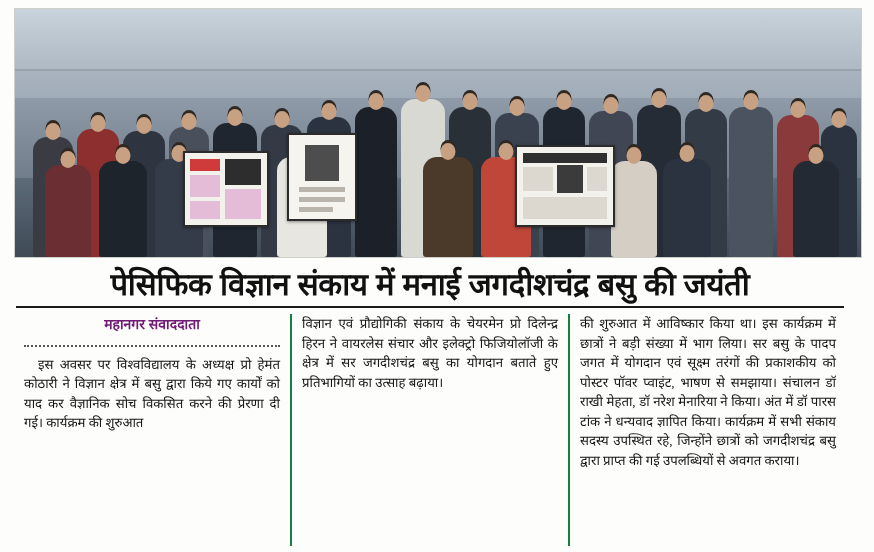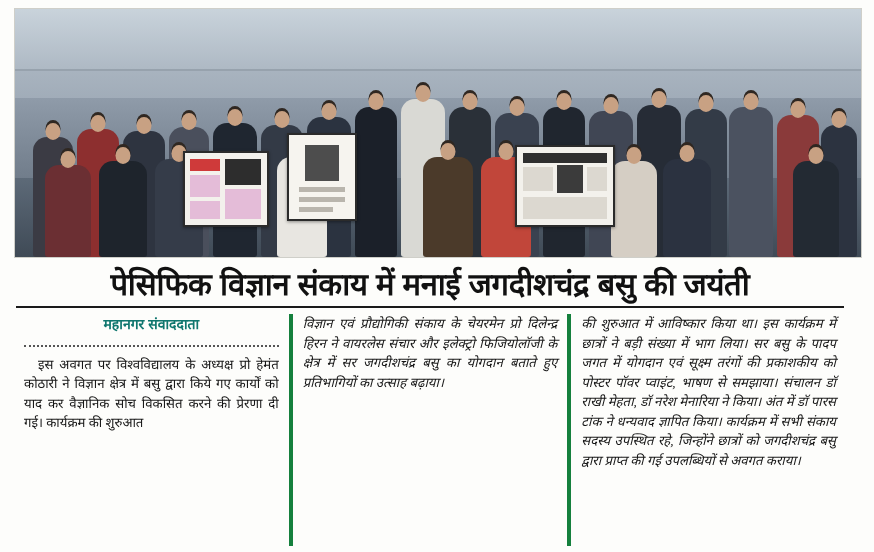--- a/index.html
+++ b/index.html
@@ -116,29 +116,28 @@
     padding: 0 10px;
     box-sizing: border-box;
     font-size: 13.2px;
     line-height: 1.48;
     color: #161616;
     text-align: justify;
     font-family: "Liberation Serif", serif;
     overflow: hidden;
   }
   .col + .col {
-    border-left: 4px solid #15803d;
-    font-style: italic;
+    border-left: 2px solid #15803d;
   }
   .byline {
     font-family: "Liberation Sans", sans-serif;
     font-weight: bold;
     font-size: 14px;
     text-align: center;
-    color: #0f766e;
+    color: #701a75;
     margin-bottom: 10px;
   }
   .dotted {
     border-top: 2px dotted #555;
     margin: 3px 0 8px 0;
   }
   .para {
     margin: 0 0 3px 0;
     text-indent: 14px;
   }
@@ -266,21 +265,21 @@
   </div>
 
   <div class="headline">पेसिफिक विज्ञान संकाय में मनाई जगदीशचंद्र बसु की जयंती</div>
   <div class="rule"></div>
 
   <div class="cols">
 
     <div class="col">
       <div class="byline">महानगर संवाददाता</div>
       <div class="dotted"></div>
-      <p class="para">इस अवगत पर विश्वविद्यालय के अध्यक्ष प्रो हेमंत कोठारी ने विज्ञान क्षेत्र में बसु द्वारा किये गए कार्यों को याद कर वैज्ञानिक सोच विकसित करने की प्रेरणा दी गई। कार्यक्रम की शुरुआत</p>
+      <p class="para">इस अवसर पर विश्वविद्यालय के अध्यक्ष प्रो हेमंत कोठारी ने विज्ञान क्षेत्र में बसु द्वारा किये गए कार्यों को याद कर वैज्ञानिक सोच विकसित करने की प्रेरणा दी गई। कार्यक्रम की शुरुआत</p>
     </div>
 
     <div class="col">
       <p class="para lead">विज्ञान एवं प्रौद्योगिकी संकाय के चेयरमेन प्रो दिलेन्द्र हिरन ने वायरलेस संचार और इलेक्ट्रो फिजियोलॉजी के क्षेत्र में सर जगदीशचंद्र बसु का योगदान बताते हुए प्रतिभागियों का उत्साह बढ़ाया।</p>
     </div>
 
     <div class="col">
       <p class="para lead">की शुरुआत में आविष्कार किया था। इस कार्यक्रम में छात्रों ने बड़ी संख्या में भाग लिया। सर बसु के पादप जगत में योगदान एवं सूक्ष्म तरंगों की प्रकाशकीय को पोस्टर पॉवर प्वाइंट, भाषण से समझाया। संचालन डॉ राखी मेहता, डॉ नरेश मेनारिया ने किया। अंत में डॉ पारस टांक ने धन्यवाद ज्ञापित किया। कार्यक्रम में सभी संकाय सदस्य उपस्थित रहे, जिन्होंने छात्रों को जगदीशचंद्र बसु द्वारा प्राप्त की गई उपलब्धियों से अवगत कराया।</p>
     </div>
 

